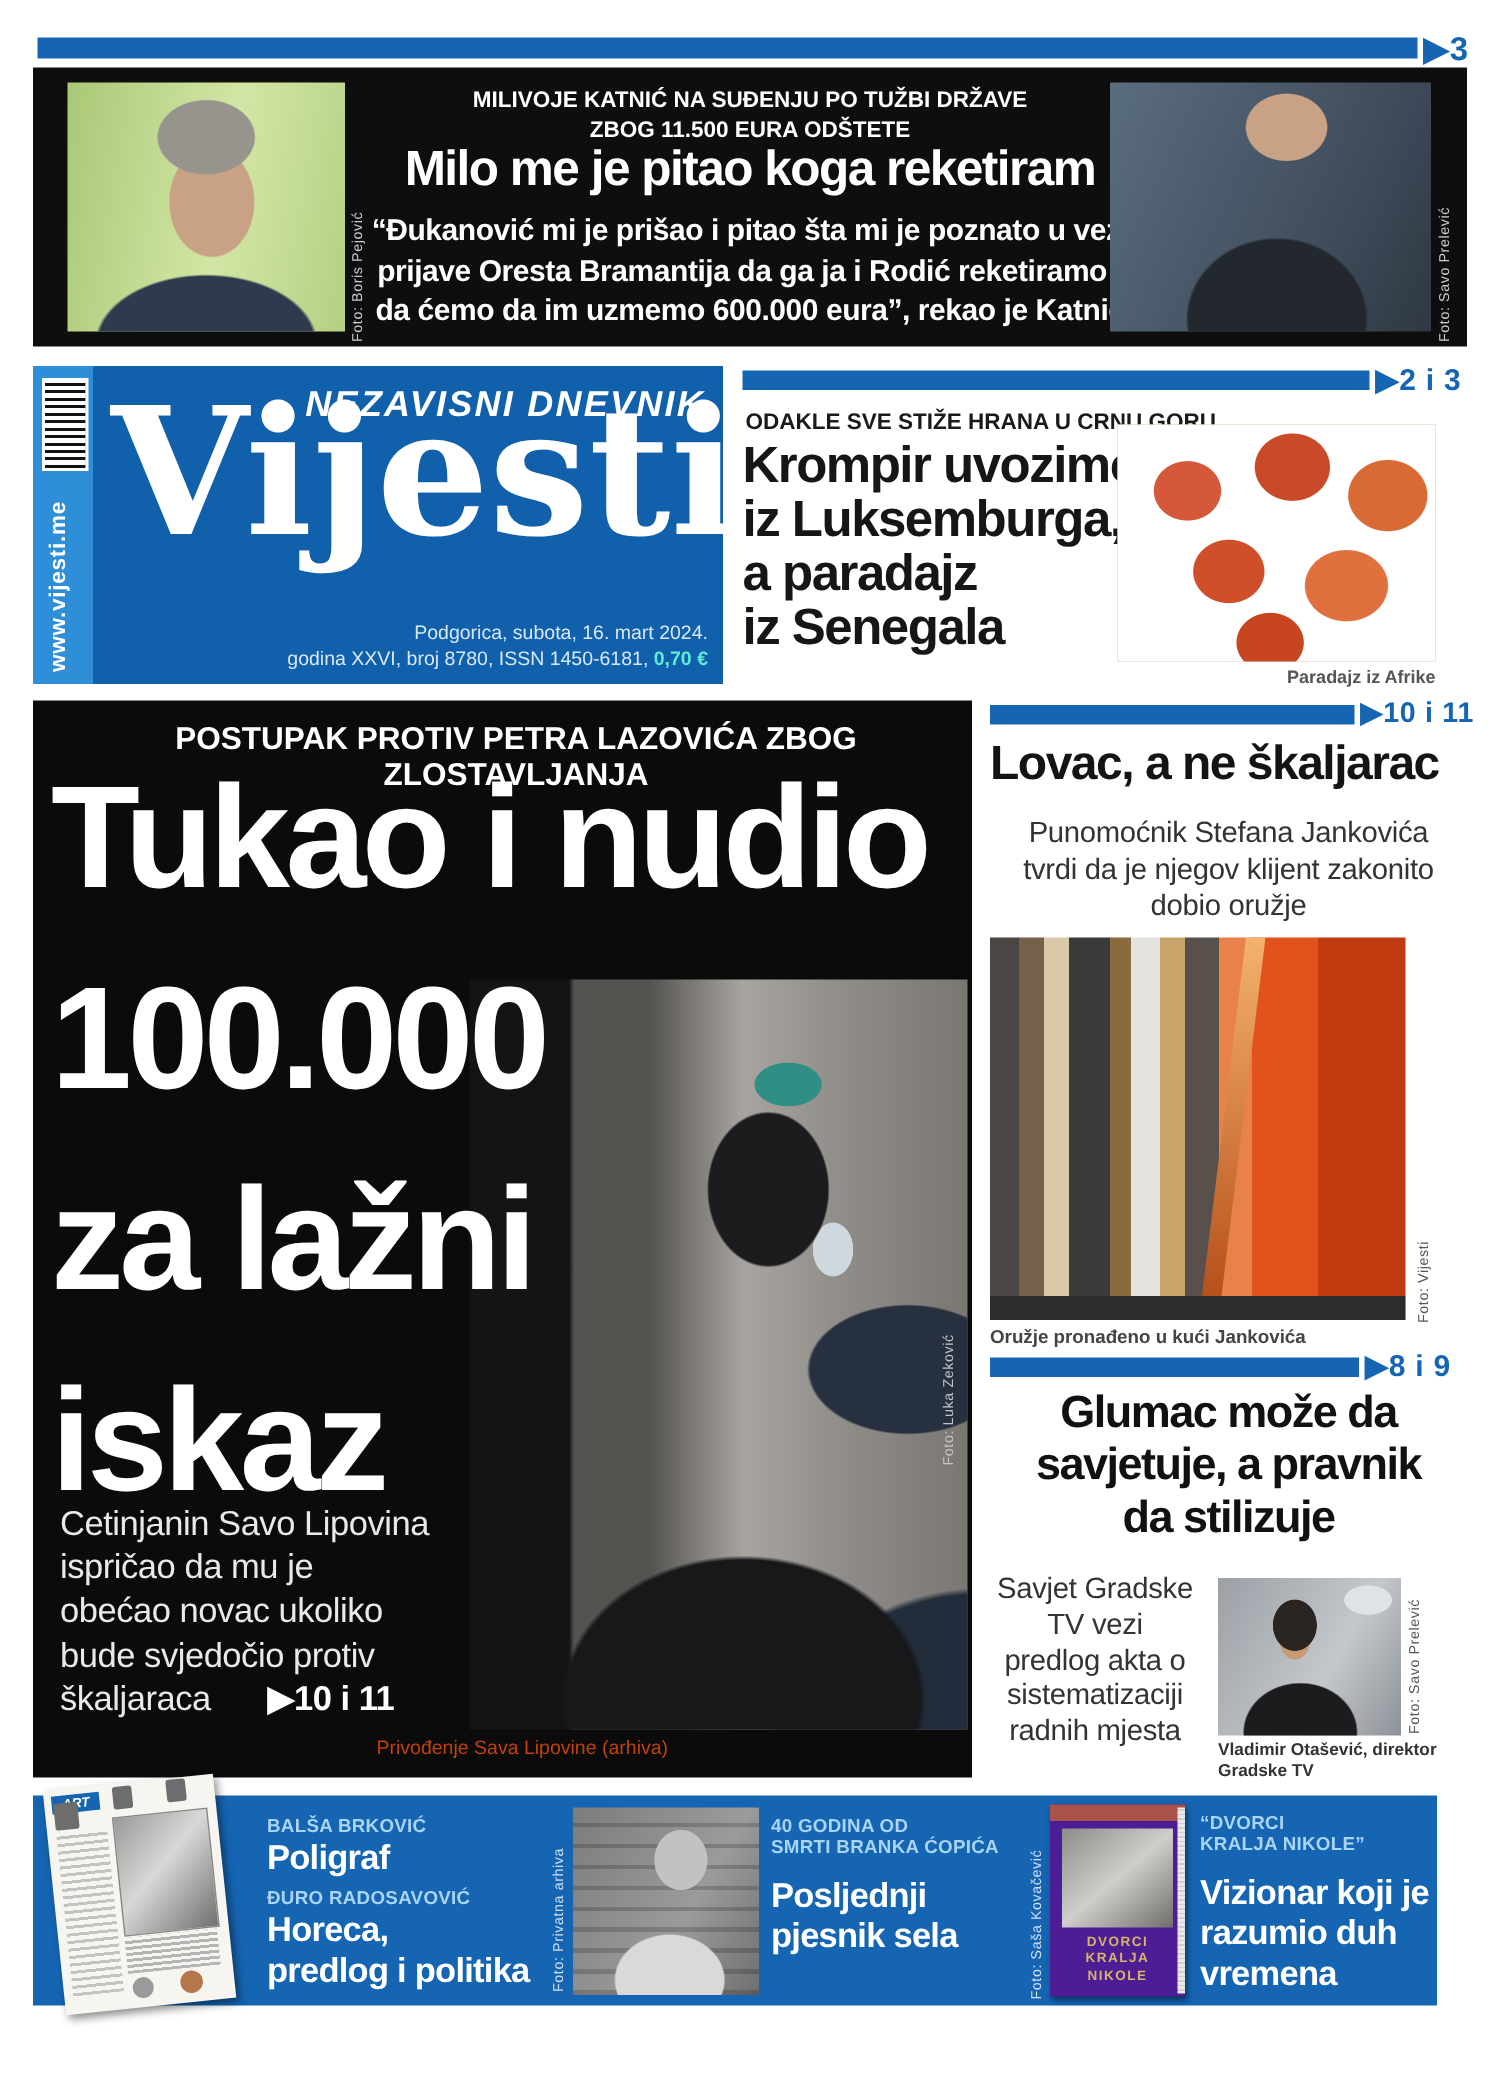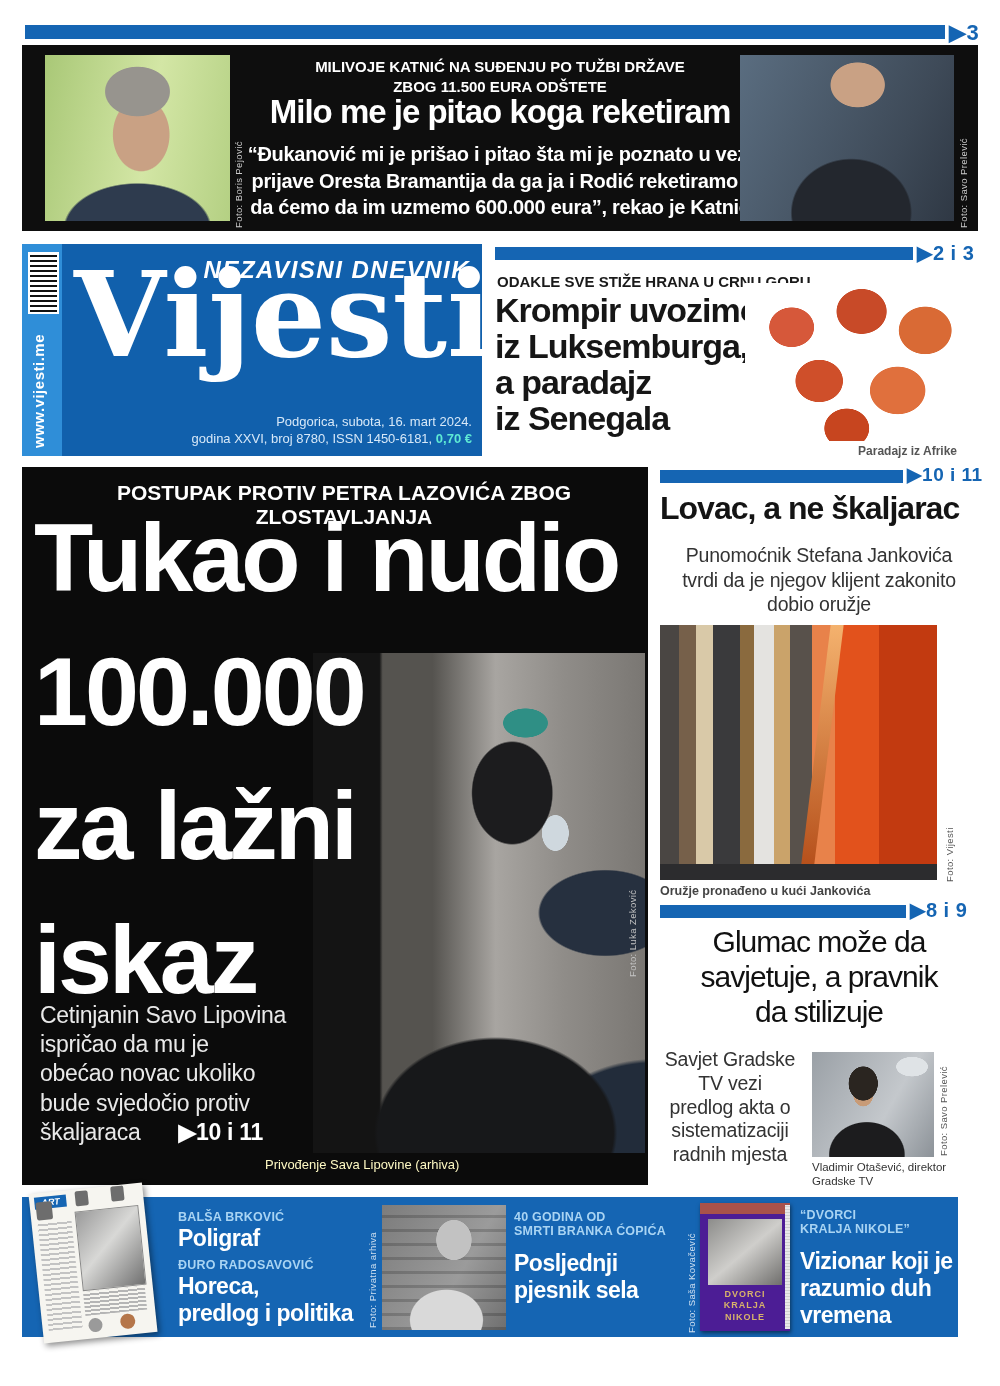--- a/index.html
+++ b/index.html
@@ -45,33 +45,33 @@
   .foodcap{position:absolute;left:745px;top:444px;width:212px;text-align:right;
       font-size:12px;font-weight:bold;color:#555;}
   
   #mainblock{position:absolute;left:22px;top:467px;width:626px;height:718px;background:#0b0b0b;}
   #mainblock .kick{position:absolute;left:18px;top:14px;color:#fff;font-size:21px;font-weight:800;z-index:3;text-align:center;}
   #mainblock .hl{position:absolute;left:12px;color:#fff;font-size:97px;font-weight:800;
       letter-spacing:-3px;line-height:1;z-index:3;white-space:nowrap;}
   #mainblock .deck{position:absolute;left:18px;top:534px;width:300px;color:#e9e9e9;
       font-size:23px;line-height:1.27;z-index:3;letter-spacing:-.3px;}
   #mainblock .deck .pr{color:#fff;font-weight:800;margin-left:38px;}
-  #mainblock .cap{position:absolute;left:243px;top:690px;color:#fef9c3;font-size:13px;z-index:3;}
+  #mainblock .cap{position:absolute;left:229px;top:690px;color:#c2410c;font-size:13px;z-index:3;}
   
   .huntheat{position:absolute;left:660px;top:490px;width:318px;font-size:32px;font-weight:800;
       color:#141414;letter-spacing:-1px;}
   .huntdeck{position:absolute;left:660px;top:543px;width:318px;text-align:center;
       font-size:19.5px;color:#333;line-height:1.26;letter-spacing:-.2px;}
   .huntcap{position:absolute;left:660px;top:884px;font-size:12.5px;font-weight:bold;color:#444;}
   .actorhead{position:absolute;left:660px;top:925px;width:318px;text-align:center;
-      font-size:30px;font-weight:400;color:#111;line-height:1.16;letter-spacing:-1px;}
+      font-size:30px;font-weight:700;color:#111;line-height:1.16;letter-spacing:-1px;}
   .actordeck{position:absolute;left:652px;top:1048px;width:156px;text-align:center;
       font-size:19.5px;color:#333;line-height:1.22;letter-spacing:-.2px;}
   .actorcap{position:absolute;left:812px;top:1160px;width:160px;font-size:11.5px;
-      font-weight:normal;color:#333;line-height:1.25;}
+      font-weight:bold;color:#333;line-height:1.25;}
   
   #bottomstrip{position:absolute;left:22px;top:1197px;width:936px;height:140px;background:var(--blue);}
   .bkick{position:absolute;font-size:12.5px;font-weight:bold;color:var(--kickblue);letter-spacing:.2px;white-space:nowrap;}
   .btitle{position:absolute;font-size:23px;font-weight:800;color:#fff;letter-spacing:-.5px;line-height:1.18;white-space:nowrap;}
   .bcred{color:#cfe0f0;}
   
   #artthumb{position:absolute;left:36px;top:1188px;width:114px;height:150px;background:#f6f5f0;
       transform:rotate(-6deg);box-shadow:2px 3px 6px rgba(0,0,0,.45);}
   #artthumb .artlbl{position:absolute;left:5px;top:4px;background:var(--blue);color:#fff;
       font-size:9px;font-weight:bold;padding:1px 7px;font-style:italic;}

